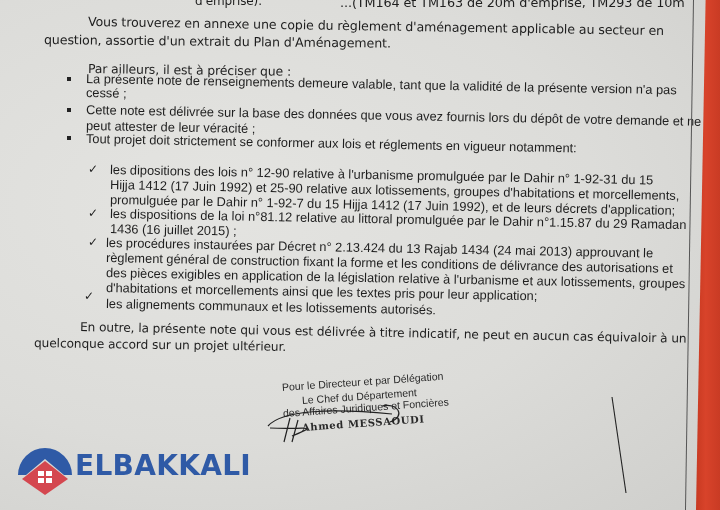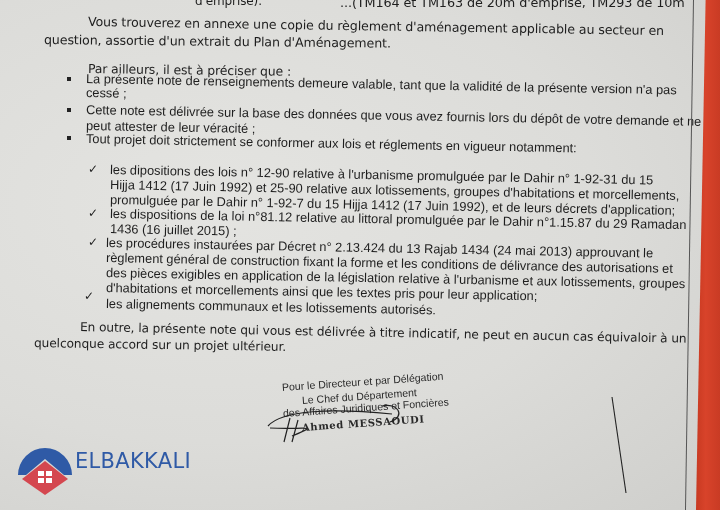--- a/index.html
+++ b/index.html
@@ -22,21 +22,21 @@
       position:absolute; top:0; left:693px; width:1px; height:510px;
       background:#555; transform:rotate(0.9deg); transform-origin:top;
     }
     .txt { position:absolute; color:#1e1e1e; font-size:11.6px; white-space:nowrap; line-height:14px; }
     .c { font-family:"DejaVu Sans", sans-serif; font-size:12px; letter-spacing:-0.1px; }
     .n { font-family:"Liberation Sans", sans-serif; font-size:12.8px; }
     .bullet { position:absolute; width:4px; height:4px; background:#222; }
     .check { position:absolute; font-size:12px; color:#222; }
     .sig { position:absolute; font-family:"Liberation Sans", sans-serif; font-size:10.5px; color:#2a2a2a; white-space:nowrap; }
     .logo { position:absolute; left:14px; top:445px; width:62px; height:52px; }
-    .brand { position:absolute; left:75px; top:449px; font-family:"DejaVu Sans", sans-serif; font-weight:normal; font-size:21px; color:#2f5aa6; letter-spacing:0.3px; }
+    .brand { position:absolute; left:75px; top:449px; font-family:"DejaVu Sans", sans-serif; font-weight:bold; font-size:28px; color:#2f5aa6; letter-spacing:0.3px; }
     .tagline { position:absolute; left:76px; top:477px; font-family:"DejaVu Sans", sans-serif; font-weight:bold; font-size:11px; color:#3a64ad; }
   </style>
 </head>
 <body>
 
 <div class="paper">
 
   <div class="txt c" style="left:195px;top:-6px;">d'emprise).</div>
   <div class="txt c" style="left:340px;top:-4px;font-size:12.8px;">...(TM164 et TM163 de 20m d'emprise, TM293 de 10m</div>
 

